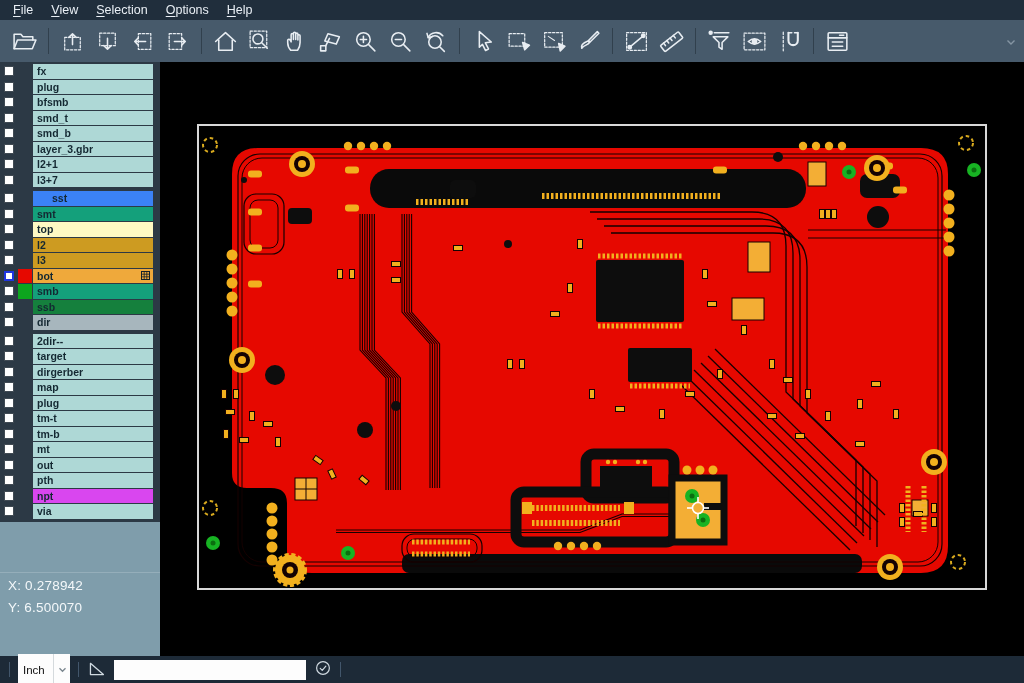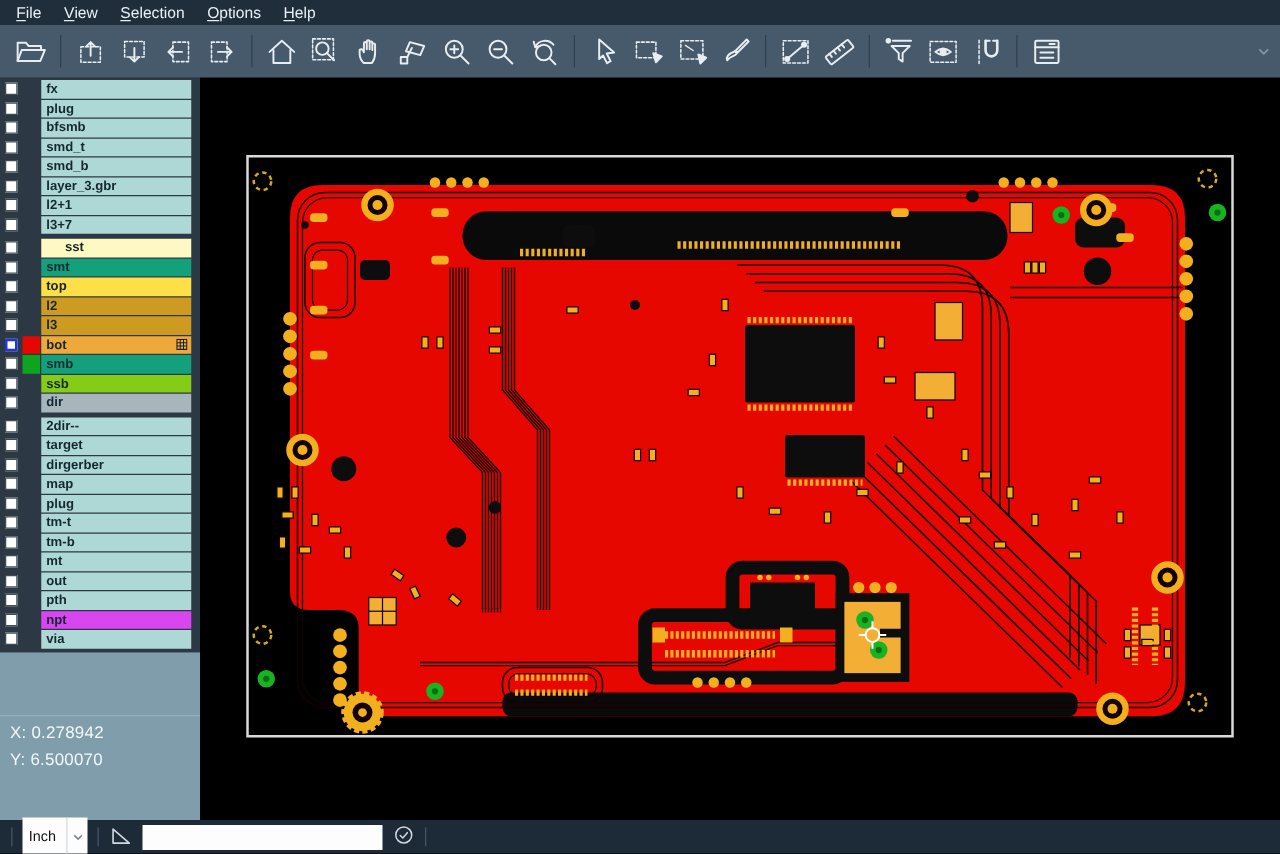--- a/index.html
+++ b/index.html
@@ -351,35 +351,35 @@
             <span class="lr-swatch"></span>
             <span class="lr-label" style="background: rgb(174, 216, 214);">l3+7</span>
           </div>
         </div>
         <div class="layer-group">
           <div class="layer-row">
             <span class="lr-check">
               <span class="box"></span>
             </span>
             <span class="lr-swatch"></span>
-            <span class="lr-label" style="background: #fef9c3; padding-left: 19px;">sst</span>
+            <span class="lr-label" style="background: #3b82f6; padding-left: 19px;">sst</span>
           </div>
           <div class="layer-row">
             <span class="lr-check">
               <span class="box"></span>
             </span>
             <span class="lr-swatch"></span>
             <span class="lr-label" style="background: rgb(20, 160, 123);">smt</span>
           </div>
           <div class="layer-row">
             <span class="lr-check">
               <span class="box"></span>
             </span>
             <span class="lr-swatch"></span>
-            <span class="lr-label" style="background: #fde047;">top</span>
+            <span class="lr-label" style="background: #fef9c3;">top</span>
           </div>
           <div class="layer-row">
             <span class="lr-check">
               <span class="box"></span>
             </span>
             <span class="lr-swatch"></span>
             <span class="lr-label" style="background: rgb(205, 155, 33);">l2</span>
           </div>
           <div class="layer-row">
             <span class="lr-check">
@@ -405,21 +405,21 @@
               <span class="box"></span>
             </span>
             <span class="lr-swatch" style="background: rgb(13, 165, 30);"></span>
             <span class="lr-label" style="background: rgb(20, 160, 123);">smb</span>
           </div>
           <div class="layer-row">
             <span class="lr-check">
               <span class="box"></span>
             </span>
             <span class="lr-swatch"></span>
-            <span class="lr-label" style="background: #84cc16;">ssb</span>
+            <span class="lr-label" style="background: #15803d;">ssb</span>
           </div>
           <div class="layer-row">
             <span class="lr-check">
               <span class="box"></span>
             </span>
             <span class="lr-swatch"></span>
             <span class="lr-label" style="background: rgb(167, 182, 189);">dir</span>
           </div>
         </div>
         <div class="layer-group">

